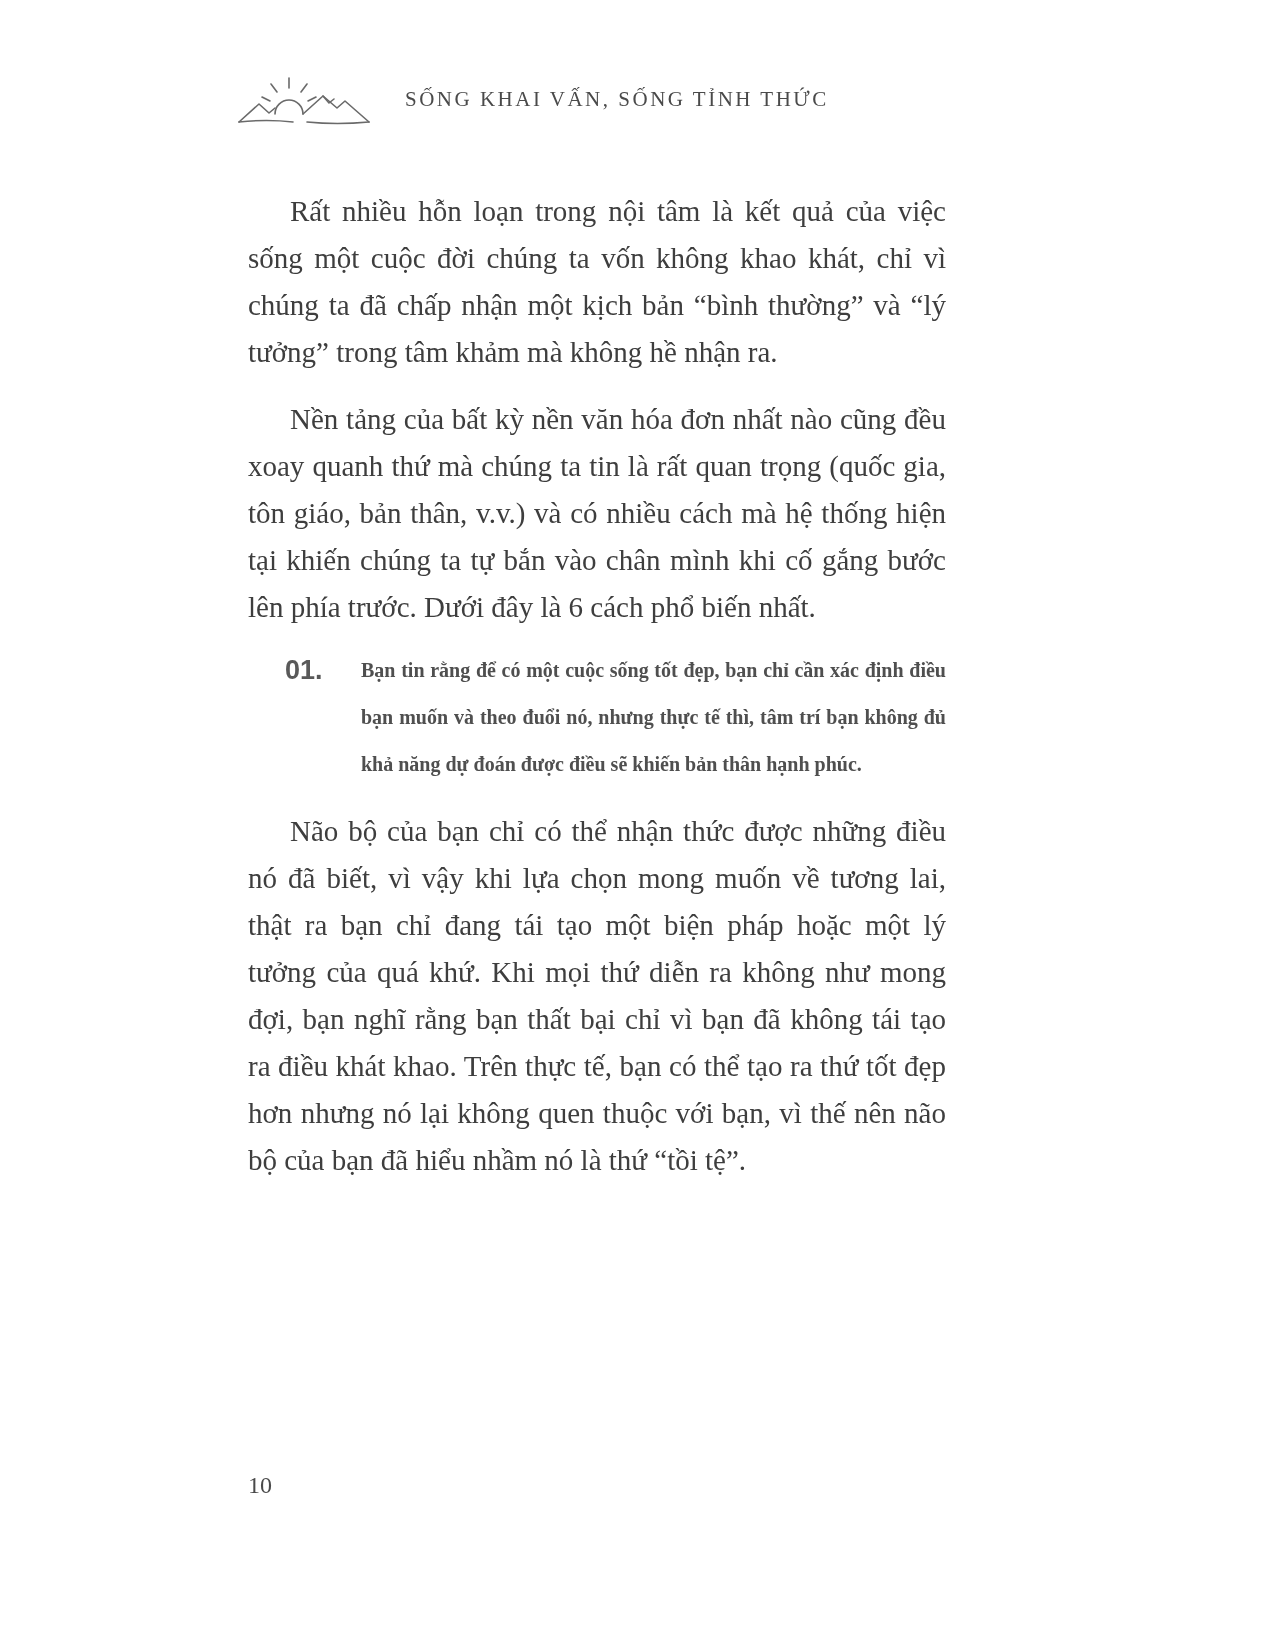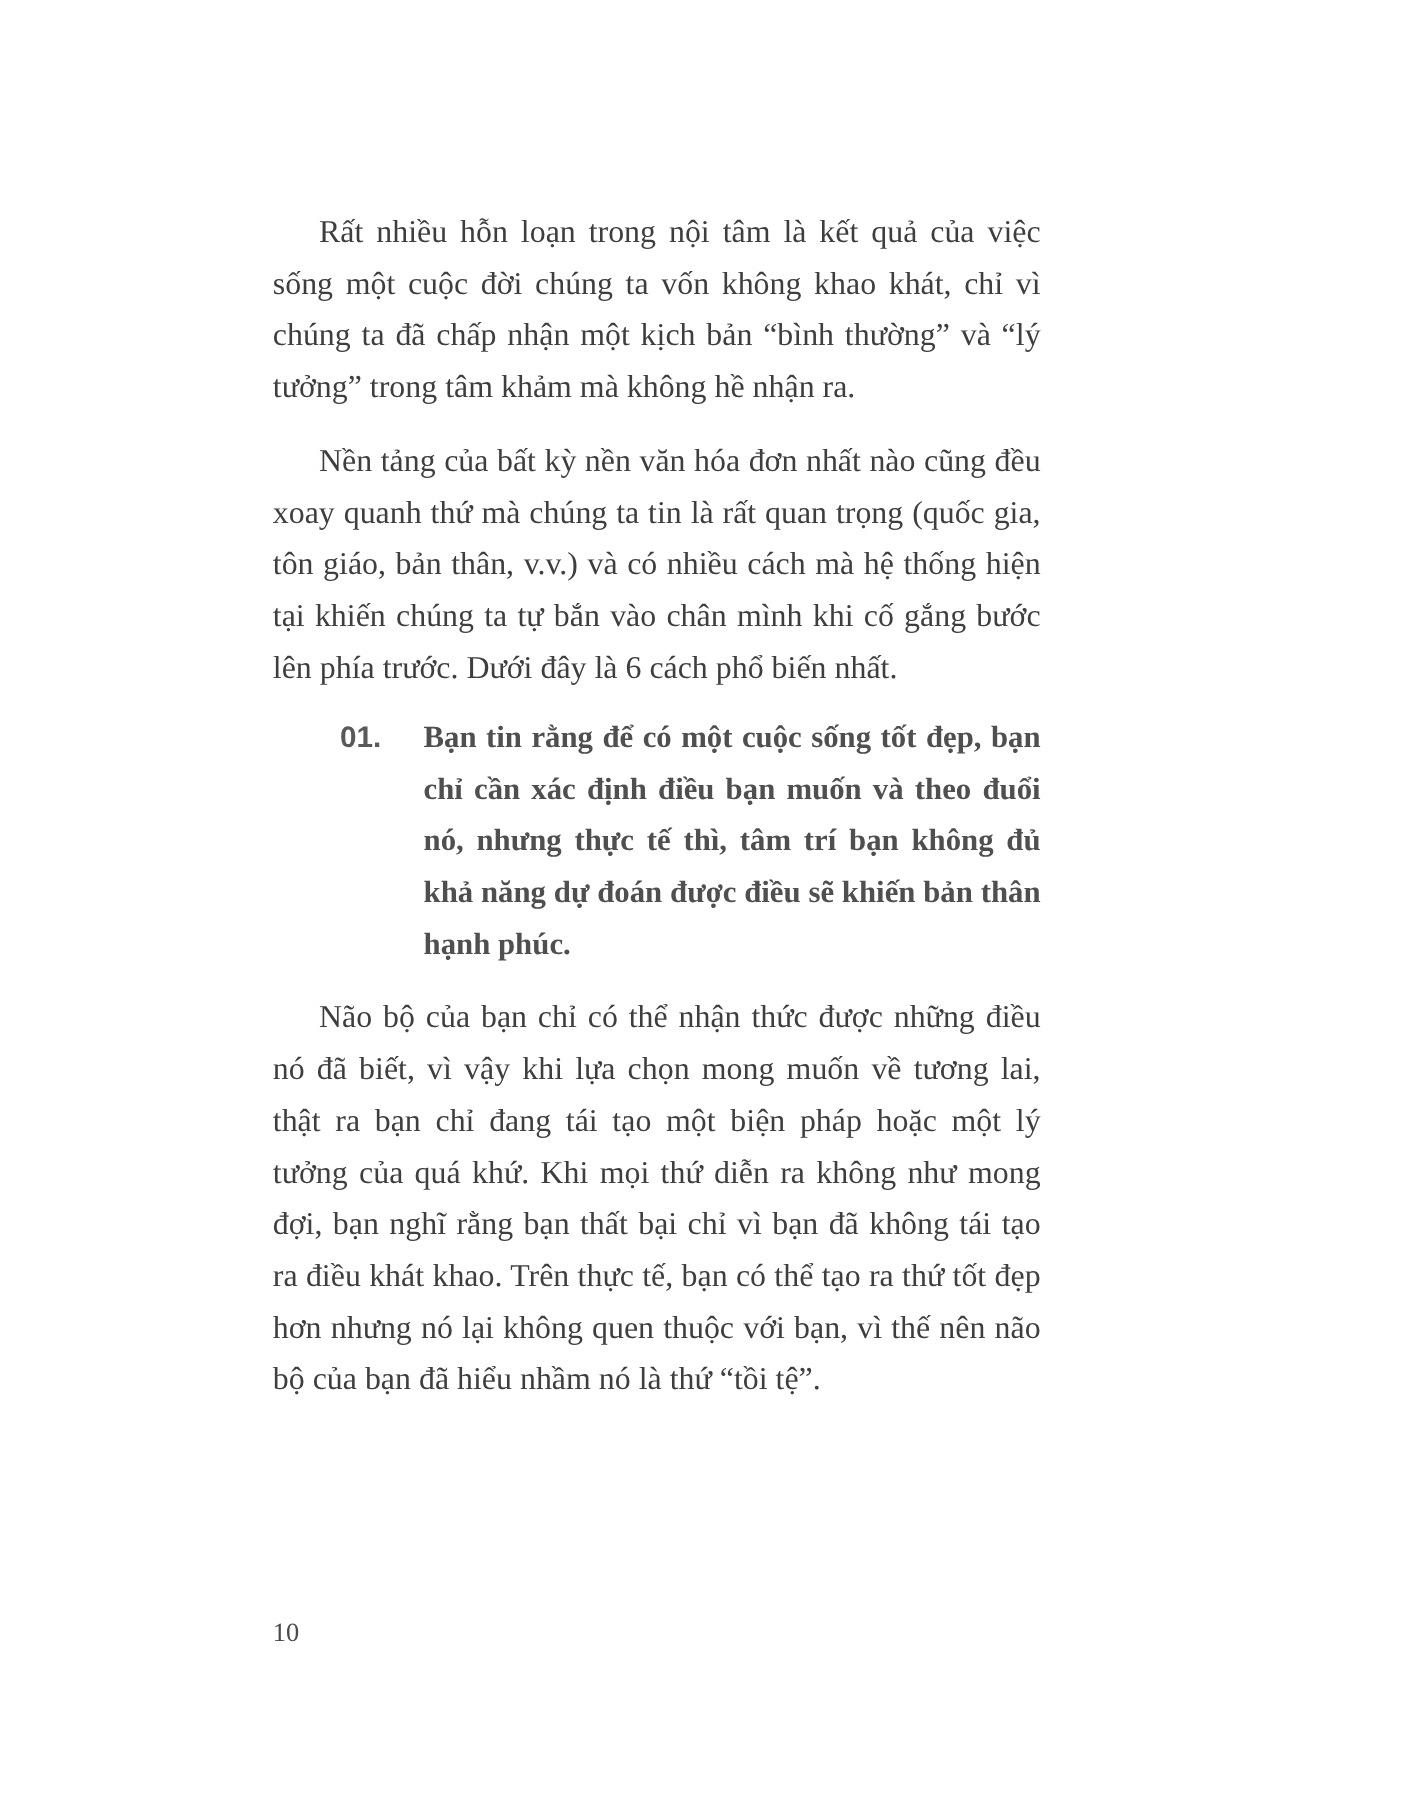--- a/index.html
+++ b/index.html
@@ -67,25 +67,24 @@
     margin: 14px 0 18px 0;
   }
   .list-number {
     width: 76px;
     flex-shrink: 0;
     font-family: "Liberation Sans", sans-serif;
     font-weight: 700;
     font-size: 27px;
     line-height: 47px;
     color: #595959;
-    margin-left: 24px;
   }
   .list-text {
     flex: 1;
-    font-size: 28px;
+    font-size: 20px;
     line-height: 47px;
     font-weight: 700;
     color: #4f4f4f;
     text-align: justify;
   }
   .footer {
     position: absolute;
     top: 1472px;
     left: 248px;
     width: 698px;
@@ -93,20 +92,45 @@
   .page-number {
     font-size: 24px;
     color: #4a4a4a;
   }
 </style>
 </head>
 <body>
 
 <div class="page">
 
+  <div class="header">
+    <span class="logo">
+      <svg viewBox="0 0 140 60" width="140" height="60" aria-hidden="true">
+        <g fill="none" stroke="#6a6a6a" stroke-width="1.6" stroke-linecap="round" stroke-linejoin="round">
+
+          <line x1="52" y1="16" x2="52" y2="6"></line>
+          <line x1="40" y1="20" x2="34" y2="12"></line>
+          <line x1="64" y1="20" x2="70" y2="12"></line>
+          <line x1="33" y1="29" x2="25" y2="25"></line>
+          <line x1="71" y1="29" x2="79" y2="25"></line>
+
+          <path d="M38 42 a14 14 0 0 1 28 0"></path>
+
+          <path d="M2 50 L22 32 L32 41 L38 36"></path>
+
+          <path d="M66 42 L86 24 L100 36 L108 29 L132 50"></path>
+          <path d="M86 24 L92 31 L97 27"></path>
+
+          <path d="M2 50 Q30 47 56 50"></path>
+          <path d="M70 50 Q100 53 132 50"></path>
+        </g>
+      </svg>
+    </span>
+    <span class="header-title">SỐNG KHAI VẤN, SỐNG TỈNH THỨC</span>
+  </div>
 
   <div class="content">
 
 
     <p class="para indent">Rất nhiều hỗn loạn trong nội tâm là kết quả của việc sống một cuộc đời chúng ta vốn không khao khát, chỉ vì chúng ta đã chấp nhận một kịch bản “bình thường” và “lý tưởng” trong tâm khảm mà không hề nhận ra.</p>
 
     <p class="para indent">Nền tảng của bất kỳ nền văn hóa đơn nhất nào cũng đều xoay quanh thứ mà chúng ta tin là rất quan trọng (quốc gia, tôn giáo, bản thân, v.v.) và có nhiều cách mà hệ thống hiện tại khiến chúng ta tự bắn vào chân mình khi cố gắng bước lên phía trước. Dưới đây là 6 cách phổ biến nhất.</p>
 
     <div class="list-item">
       <span class="list-number">01.</span>

